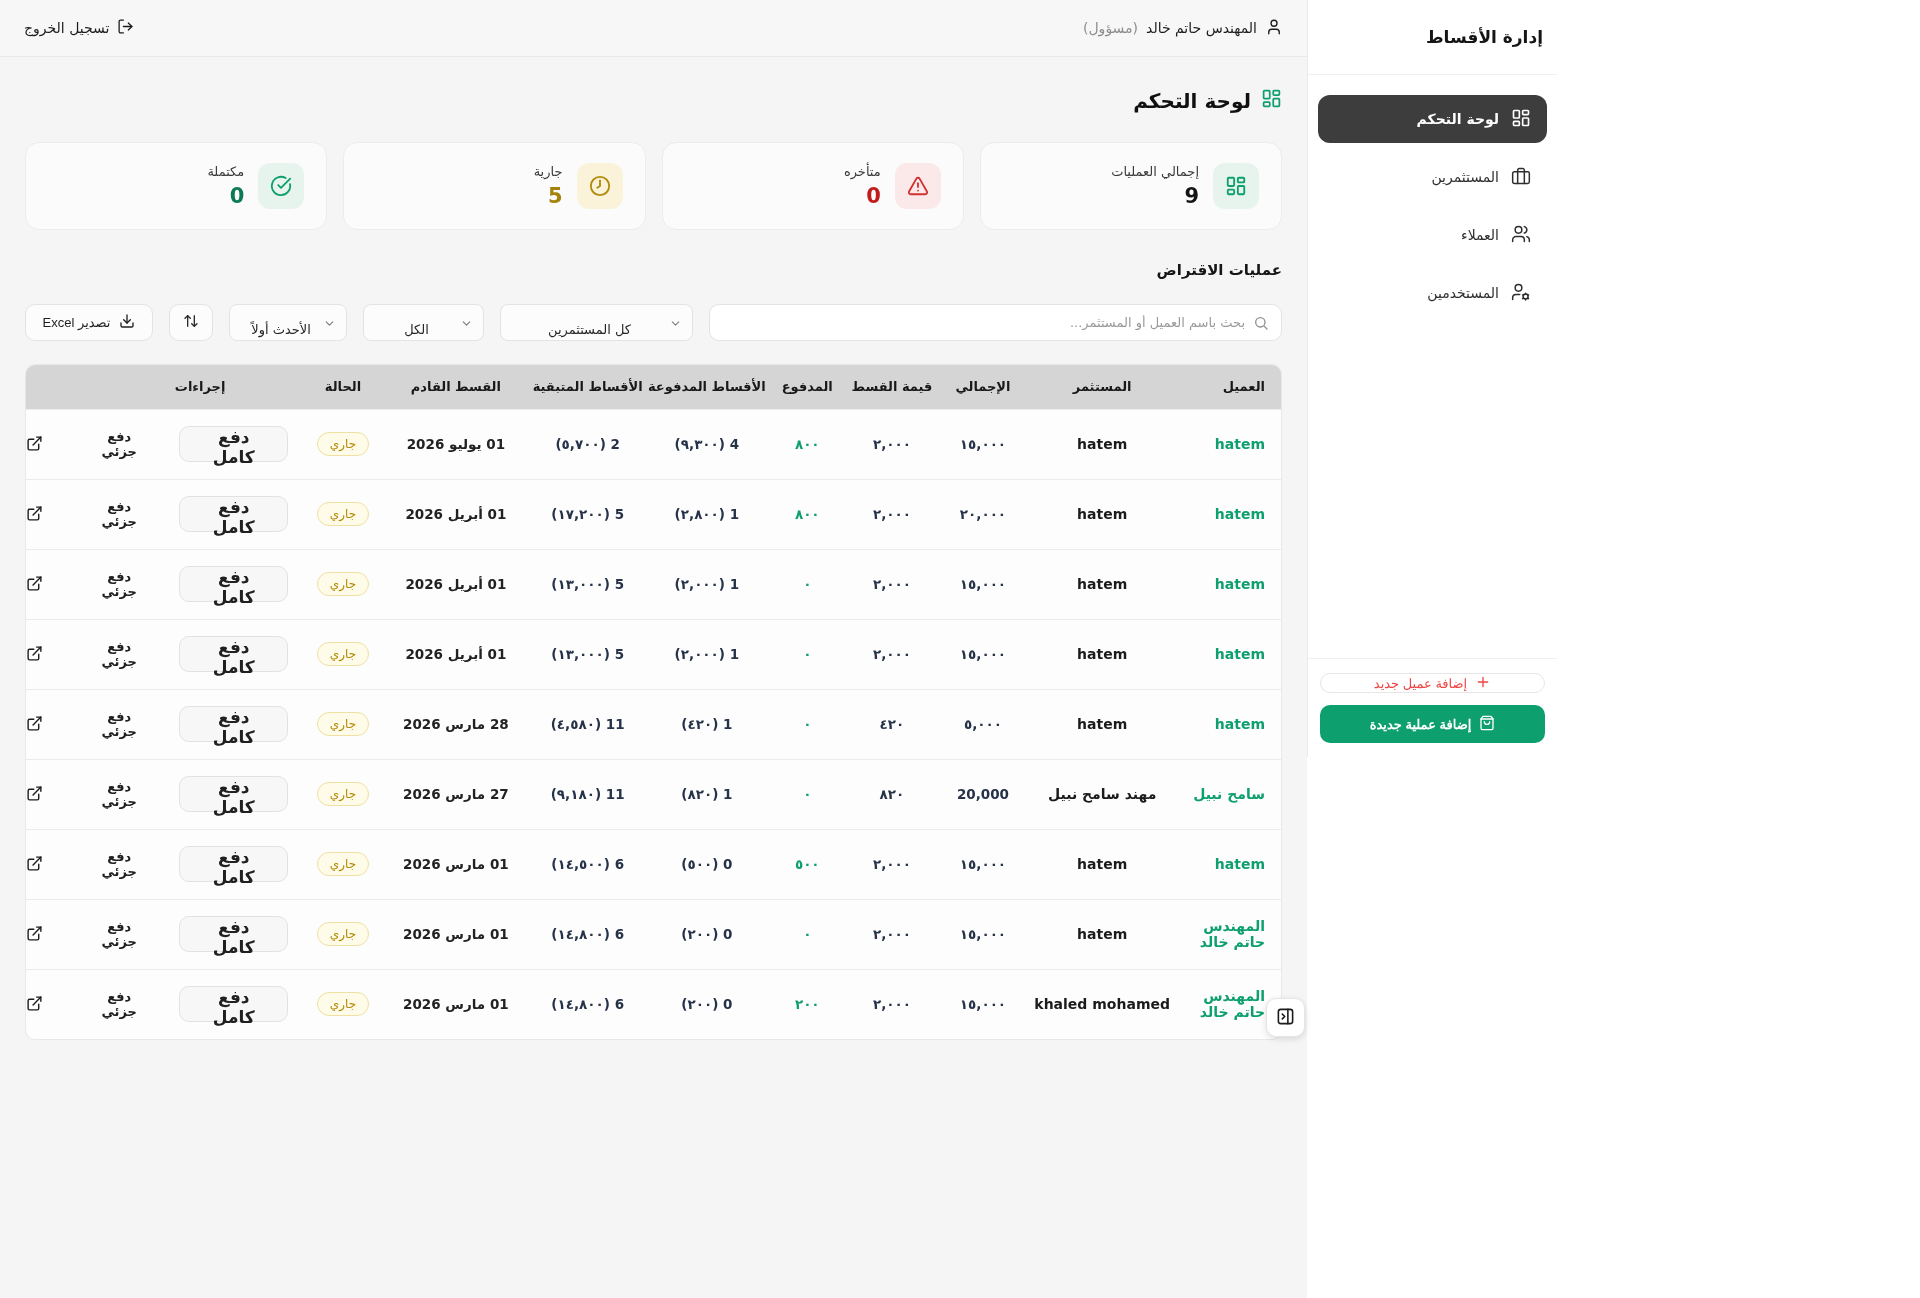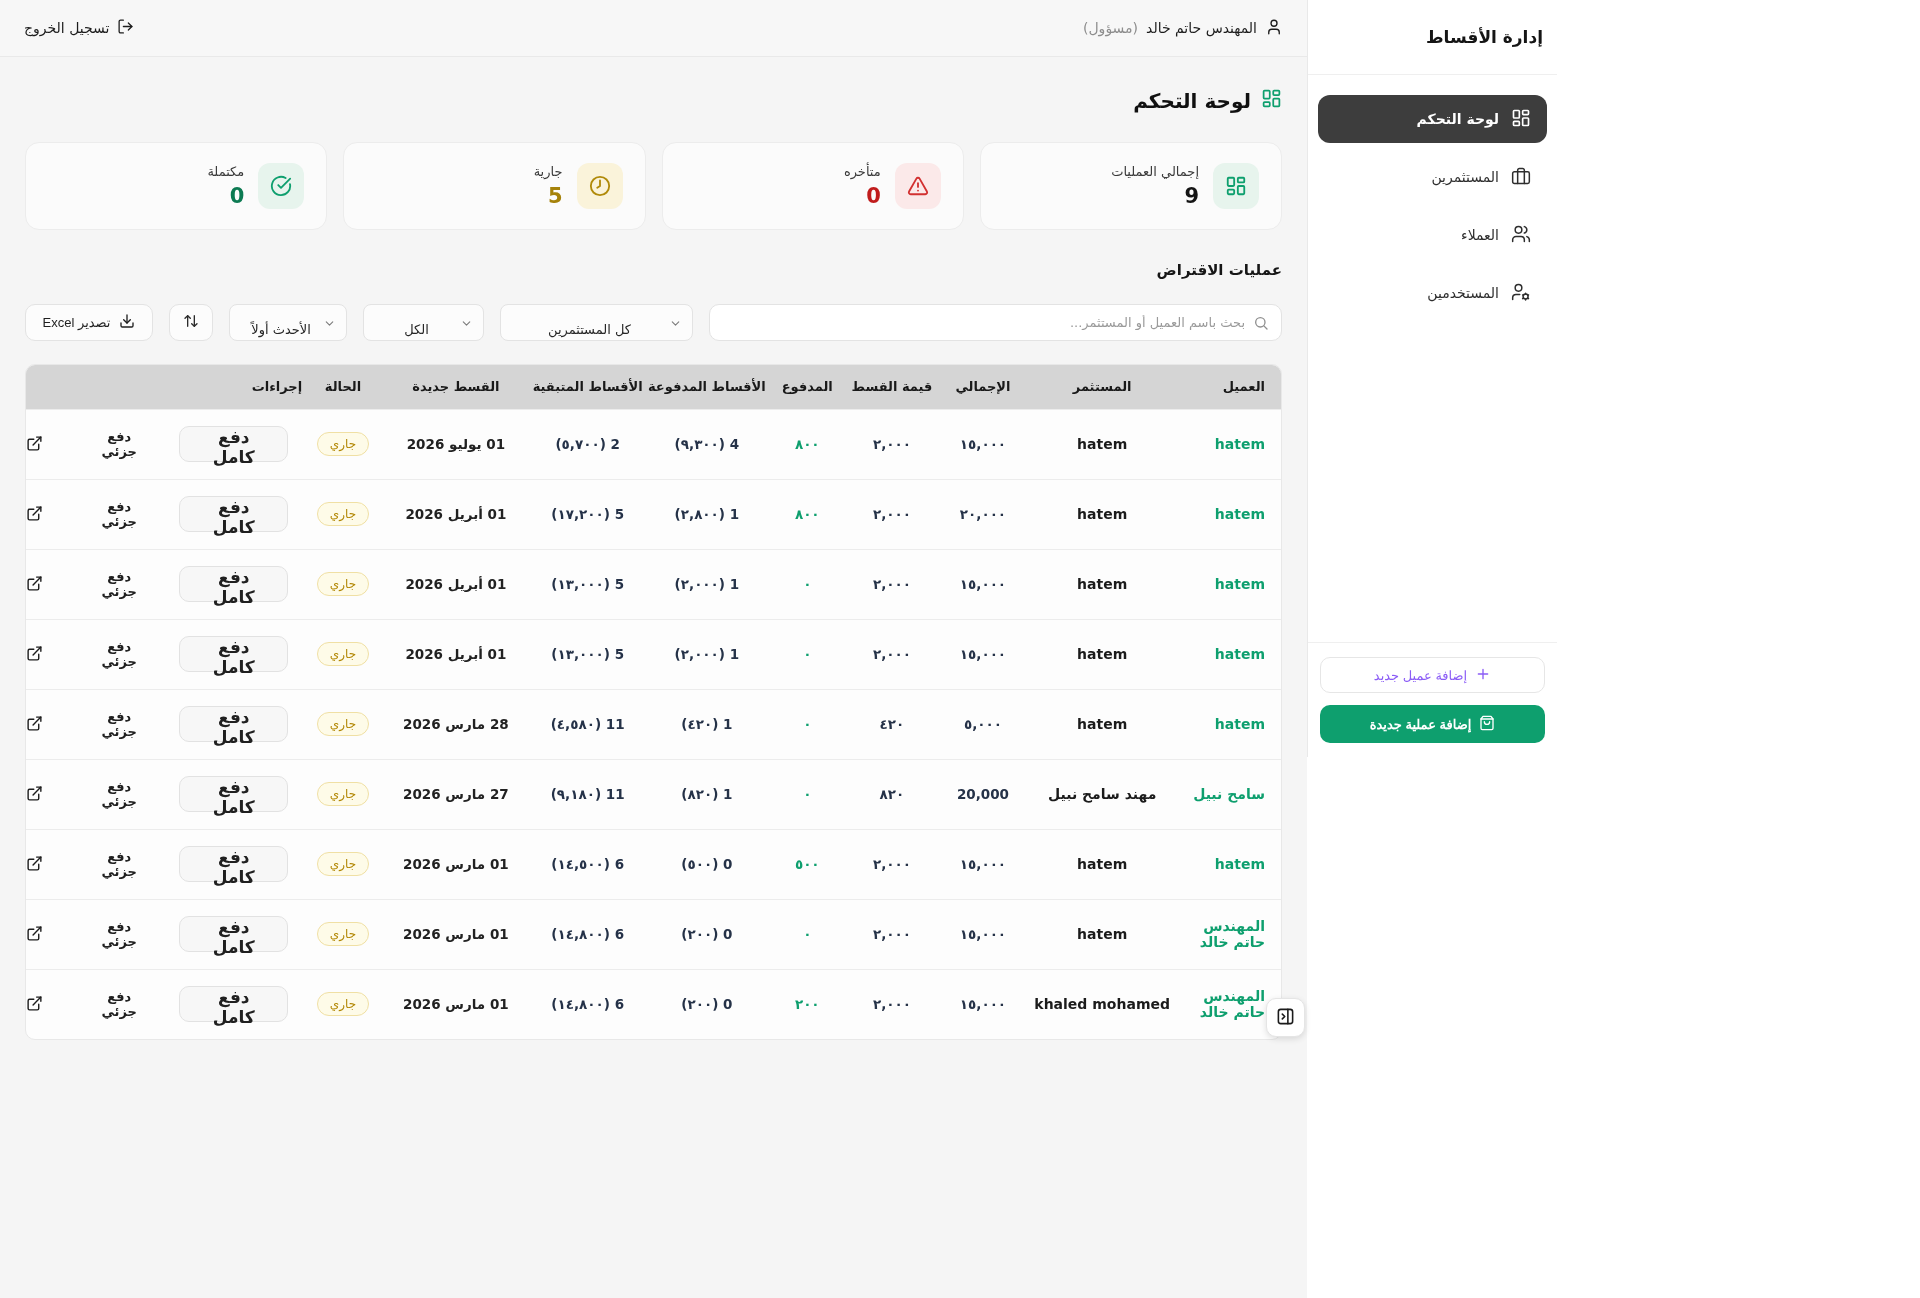--- a/index.html
+++ b/index.html
@@ -12,21 +12,21 @@
 
   
   .sidebar { width:250px; background:#ffffff; border-left:1px solid #e9e9e9; height:757px; display:flex; flex-direction:column; }
   .side-head { height:75px; border-bottom:1px solid #efefef; display:flex; align-items:center; padding:0 14px; }
   .side-title { font-size:17px; font-weight:bold; color:#151515; }
   .side-nav { padding:20px 10px 10px 10px; display:flex; flex-direction:column; gap:10px; }
   .nav-item { height:48px; border-radius:12px; display:flex; align-items:center; gap:12px; padding:0 16px; font-size:14px; color:#2e2e2e; cursor:pointer; }
   .nav-item svg { width:20px; height:20px; flex:0 0 auto; }
   .nav-item.active { background:#3d3d3d; color:#ffffff; font-weight:bold; }
   .side-footer { margin-top:auto; border-top:1px solid #efefef; padding:14px 12px; display:flex; flex-direction:column; gap:12px; }
-  .btn-add-client { height:36px; border-radius:10px; border:1px solid #e6e6e6; background:#ffffff; display:flex; align-items:center; justify-content:center; gap:8px; font-size:13px; color:#8b5cf6; cursor:pointer; }
+  .btn-add-client { height:20px; border-radius:10px; border:1px solid #e6e6e6; background:#ffffff; display:flex; align-items:center; justify-content:center; gap:8px; font-size:13px; color:#ef4444; cursor:pointer; }
   .btn-add-op { height:38px; border-radius:10px; border:none; background:#0e9f6e; color:#ffffff; display:flex; align-items:center; justify-content:center; gap:8px; font-size:13px; font-weight:bold; cursor:pointer; }
   .btn-add-client svg, .btn-add-op svg { width:16px; height:16px; }
 
   
   .main { flex:1; background:#f5f5f5; position:relative; height:100%; }
   .top-header { height:57px; background:#f7f7f7; border-bottom:1px solid #e9e9e9; display:flex; align-items:center; justify-content:space-between; padding:0 24px; }
   .user-info { display:flex; align-items:center; gap:8px; font-size:14px; color:#1c1c1c; }
   .user-info svg { width:18px; height:18px; }
   .user-role { color:#8d8d8d; }
   .logout { display:flex; align-items:center; gap:8px; font-size:14px; color:#1c1c1c; cursor:pointer; }
@@ -61,21 +61,21 @@
   .sort-btn { width:44px; height:37px; background:#fcfcfc; border:1px solid #e3e3e3; border-radius:10px; display:flex; align-items:center; justify-content:center; cursor:pointer; color:#2b2b2b; }
   .sort-btn svg { width:16px; height:16px; }
   .excel-btn { width:128px; height:37px; background:#fcfcfc; border:1px solid #e3e3e3; border-radius:10px; display:flex; align-items:center; justify-content:center; gap:9px; font-size:13px; color:#1f1f1f; cursor:pointer; }
   .excel-btn svg { width:16px; height:16px; }
 
   .table-wrap { margin-top:23px; background:#fdfdfd; border:1px solid #e8e8e8; border-radius:10px; overflow:hidden; }
   table { width:100%; border-collapse:collapse; table-layout:fixed; }
   thead tr { background:#d5d5d5; height:44px; }
   th { font-size:13px; font-weight:bold; color:#191919; text-align:center; }
   th.col-client { text-align:right; padding-right:16px; }
-  th.col-actions { text-align:right; padding-left:72px; }
+  th.col-actions { text-align:center; padding-left:72px; }
   tbody tr { height:70px; border-top:1px solid #ececec; }
   td { font-size:13.5px; text-align:center; color:#233044; }
   td.cell-client { text-align:right; padding-right:16px; font-weight:bold; color:#0e9f6e; font-size:14px; }
   td.cell-investor { font-weight:bold; color:#1b1b1b; font-size:14px; }
   td.cell-total, td.cell-installment { font-weight:600; color:#253248; }
   td.cell-paid { color:#0e9f6e; font-weight:600; }
   td.cell-counts { font-weight:600; color:#253248; }
   td.cell-date { color:#222; font-weight:600;margin-top:8px; }
   .chip { display:inline-block; min-width:44px; padding:4px 12px; border-radius:999px; background:#fefbe8; border:1px solid #f0e0a4; color:#b28704; font-size:12px; }
   td.cell-actions { text-align:right; }
@@ -333,21 +333,21 @@
           </colgroup>
           <thead>
             <tr>
               <th class="col-client">العميل</th>
               <th>المستثمر</th>
               <th>الإجمالي</th>
               <th>قيمة القسط</th>
               <th>المدفوع</th>
               <th>الأقساط المدفوعة</th>
               <th>الأقساط المتبقية</th>
-              <th>القسط جديدة</th>
+              <th>القسط القادم</th>
               <th>الحالة</th>
               <th class="col-actions">إجراءات</th>
             </tr>
           </thead>
           <tbody>
   <tr>
     <td class="cell-client">hatem</td>
     <td class="cell-investor">hatem</td>
     <td class="cell-total">١٥,٠٠٠</td>
     <td class="cell-installment">٢,٠٠٠</td>

